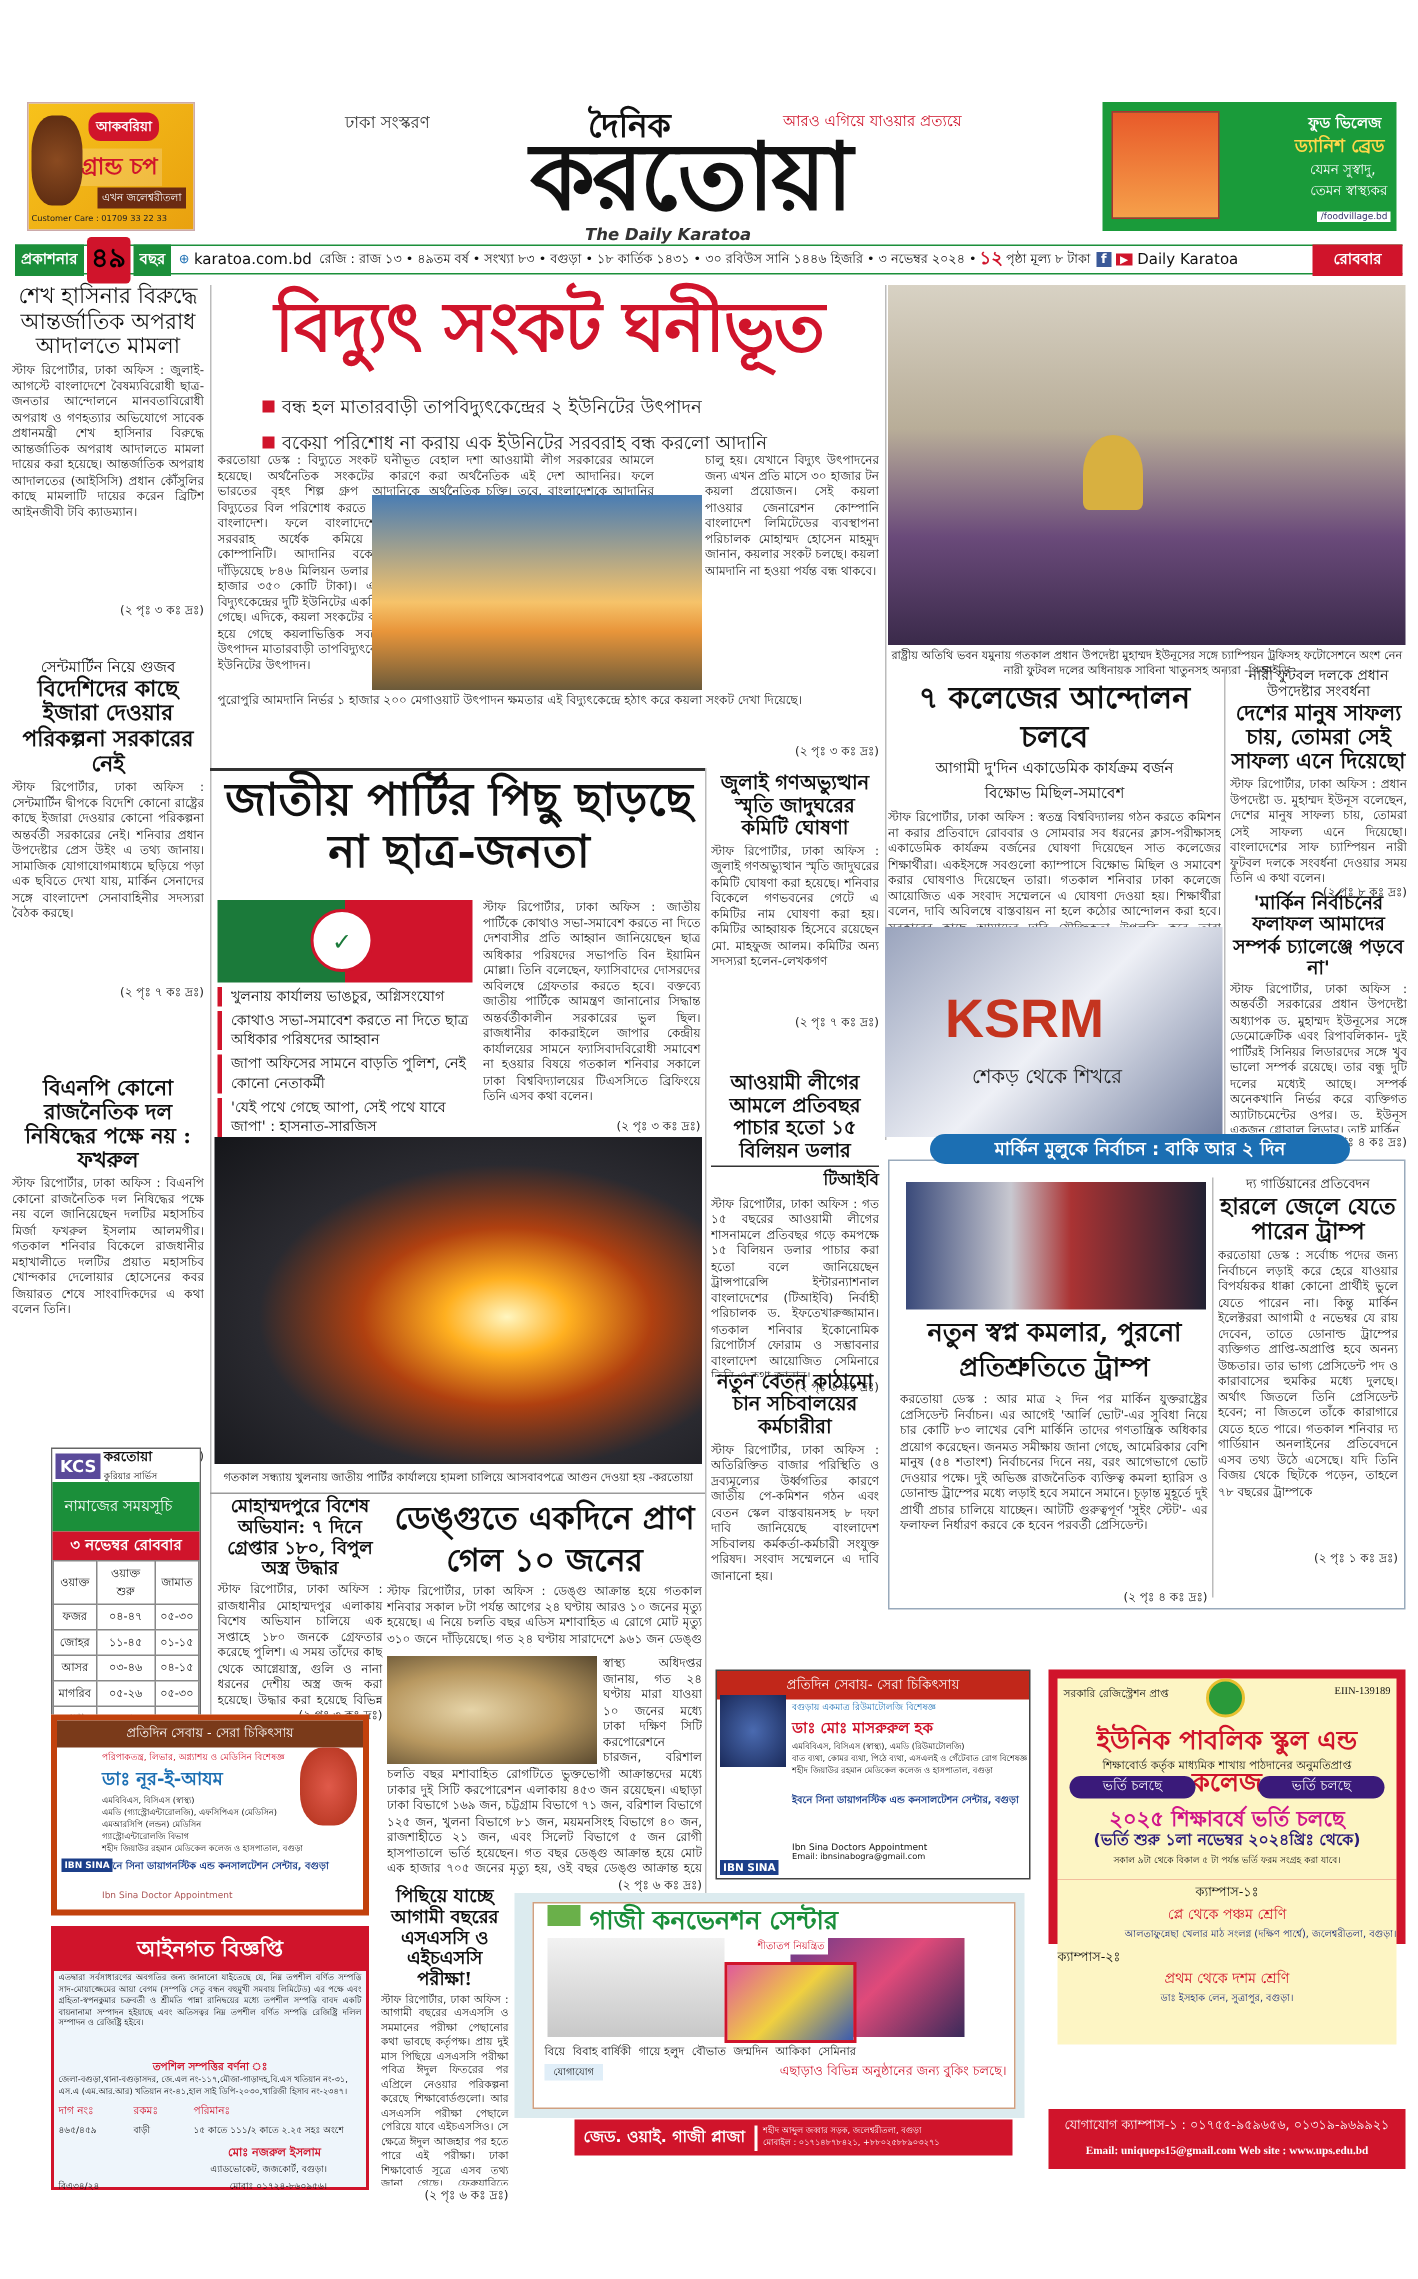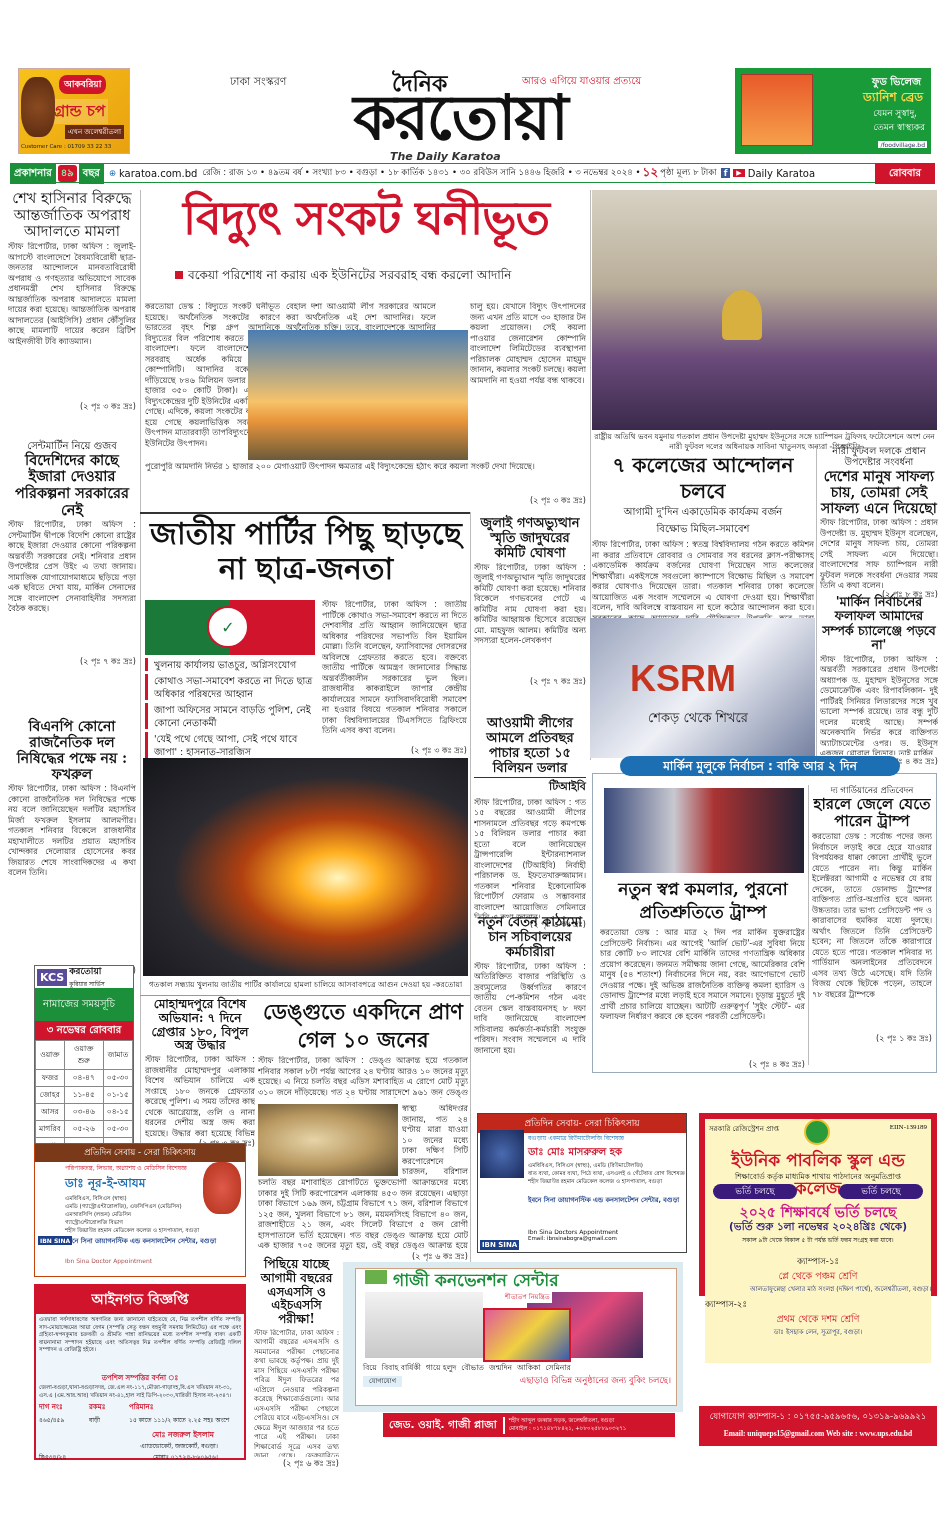--- a/index.html
+++ b/index.html
@@ -11,21 +11,21 @@
 
 .ad-left{left:18px;top:68px;width:112px;height:86px;background:linear-gradient(135deg,#f7c21b,#e9a10f);border:1px solid #caa;overflow:hidden}
 .ad-right{left:735px;top:68px;width:196px;height:86px;background:#1a9b3a;overflow:hidden}
 .mast-sub{left:230px;top:73px;font-size:11px;color:#333}
 .mast-dainik{left:392px;top:66px;font-size:22px;font-weight:bold;font-family:"DejaVu Serif",serif}
 .mast-slogan{left:522px;top:73px;font-size:10px;color:#d0142b}
 .mast-name{left:230px;top:88px;width:460px;height:60px;font-size:62px;line-height:60px;font-weight:900;font-family:"DejaVu Sans",sans-serif;text-align:center;letter-spacing:-2px}
 .mast-en{left:390px;top:150px;font-size:11px;font-style:italic;font-weight:bold;color:#333}
 .infobar{left:10px;top:163px;width:925px;height:20px;border-top:1px solid #1b8f3a;border-bottom:1px solid #1b8f3a;display:flex;align-items:center;font-size:8.5px;white-space:nowrap}
 .infobar .g{background:#1b8f3a;color:#fff;padding:2px 4px;font-weight:bold;font-size:10px}
-.infobar .num{background:#d0142b;color:#86efac;font-weight:bold;font-size:10px;padding:0 3px;border-radius:3px;margin:0 2px}
+.infobar .num{background:#d0142b;color:#000000;font-weight:bold;font-size:18px;padding:0 3px;border-radius:3px;margin:0 2px}
 .infobar .day{margin-left:auto;background:#d0142b;color:#fff;padding:2px 14px;font-weight:bold;font-size:10px}
 .col-rule{background:#bbb;width:1px}
 
 .big-hl{left:145px;top:188px;width:442px;font-size:46px;color:#d0142b;font-family:"DejaVu Serif",serif;font-weight:bold;line-height:60px;text-align:center;letter-spacing:-1px}
 .bullet{font-size:12px;color:#222;white-space:nowrap}
 .bullet .sq{display:inline-block;width:8px;height:8px;background:#d0142b;margin-right:5px}
 .photo{background:linear-gradient(160deg,#8aa 0%,#456 60%,#234 100%)}
 .img-power{background:linear-gradient(180deg,#4a7db3 0%,#f6c36a 55%,#e8953a 70%,#6b5a3a 100%)}
 .img-fire{background:radial-gradient(ellipse at 60% 55%,#fff6c0 0%,#ffb020 15%,#b04010 35%,#2a2a30 60%,#15161a 100%)}
 .img-usa{background:linear-gradient(90deg,#3a4a7a 0%,#c8c8d0 35%,#a33 55%,#223 100%)}
@@ -138,20 +138,21 @@
           <td>০৬-৪০</td>
           <td>০৭-৩০</td>
         </tr>
   </tbody>
     </table>
   <div style="font-size:7.5px;text-align:center;border-top:1px solid #666;padding:2px;font-weight:bold">ঢাকার সময় অনুযায়ী</div>
 </div>
 
 <div class="abs big-hl">বিদ্যুৎ সংকট ঘনীভূত</div>
 <div class="abs" style="left:175px;top:262px">
+  <div class="bullet"><span class="sq"></span><span>বন্ধ হল মাতারবাড়ী তাপবিদ্যুৎকেন্দ্রের ২ ইউনিটের উৎপাদন</span></div>
   <div class="bullet" style="margin-top:4px"><span class="sq"></span><span>বকেয়া পরিশোধ না করায় এক ইউনিটের সরবরাহ বন্ধ করলো আদানি</span></div>
 </div>
 <div class="abs txt" style="left:145px;top:302px;width:135px;height:180px">করতোয়া ডেস্ক : বিদ্যুতে সংকট ঘনীভূত হয়েছে। অর্থনৈতিক সংকটের কারণে ভারতের বৃহৎ শিল্প গ্রুপ আদানিকে বিদ্যুতের বিল পরিশোধ করতে পারছে না বাংলাদেশ। ফলে বাংলাদেশে বিদ্যুৎ সরবরাহ অর্ধেক কমিয়ে দিয়েছে কোম্পানিটি। আদানির বকেয়া বিল দাঁড়িয়েছে ৮৪৬ মিলিয়ন ডলার (প্রায় ১০ হাজার ৩৫০ কোটি টাকা)। এ অবস্থায় বিদ্যুৎকেন্দ্রের দুটি ইউনিটের একটি বন্ধ হয়ে গেছে। এদিকে, কয়লা সংকটের কারণে বন্ধ হয়ে গেছে কয়লাভিত্তিক সবচেয়ে বড় উৎপাদন মাতারবাড়ী তাপবিদ্যুৎকেন্দ্রের দুটি ইউনিটের উৎপাদন।</div>
 <div class="abs img-power" style="left:248px;top:330px;width:220px;height:130px"></div>
 <div class="abs txt" style="left:286px;top:302px;width:150px;height:28px">বেহাল দশা আওয়ামী লীগ সরকারের আমলে করা অর্থনৈতিক এই দেশ আদানির। ফলে অর্থনৈতিক চুক্তি। তবে, বাংলাদেশকে আদানির কাছে বিদ্যুৎ বিক্রির পর রপ্তানির কথা জানিয়েছে আদানি।</div>
 <div class="abs txt" style="left:470px;top:302px;width:116px;height:170px">চালু হয়। যেখানে বিদ্যুৎ উৎপাদনের জন্য এখন প্রতি মাসে ৩০ হাজার টন কয়লা প্রয়োজন। সেই কয়লা পাওয়ার জেনারেশন কোম্পানি বাংলাদেশ লিমিটেডের ব্যবস্থাপনা পরিচালক মোহাম্মদ হোসেন মাহমুদ জানান, কয়লার সংকট চলছে। কয়লা আমদানি না হওয়া পর্যন্ত বন্ধ থাকবে।</div>
 <div class="abs txt" style="left:145px;top:462px;width:440px;height:42px">পুরোপুরি আমদানি নির্ভর ১ হাজার ২০০ মেগাওয়াট উৎপাদন ক্ষমতার এই বিদ্যুৎকেন্দ্রে হঠাৎ করে কয়লা সংকট দেখা দিয়েছে।</div>
 <div class="abs more" style="left:470px;top:494px;width:116px">(২ পৃঃ ৩ কঃ দ্রঃ)</div>
 
 <div class="abs" style="left:140px;top:512px;width:330px;height:2px;background:#333"></div>
@@ -243,21 +244,21 @@
 </div>
 <div class="abs" style="left:258px;top:998px;width:210px">
   <div class="hl" style="font-size:21px;line-height:28px">ডেঙ্গুতে একদিনে প্রাণ গেল ১০ জনের</div>
   <div class="txt" style="height:42px;margin-top:2px">স্টাফ রিপোর্টার, ঢাকা অফিস : ডেঙ্গু আক্রান্ত হয়ে গতকাল শনিবার সকাল ৮টা পর্যন্ত আগের ২৪ ঘণ্টায় আরও ১০ জনের মৃত্যু হয়েছে। এ নিয়ে চলতি বছর এডিস মশাবাহিত এ রোগে মোট মৃত্যু ৩১০ জনে দাঁড়িয়েছে। গত ২৪ ঘণ্টায় সারাদেশে ৯৬১ জন ডেঙ্গু আক্রান্ত হয়ে হাসপাতালে ভর্তি হয়েছেন। শনিবার স্বাস্থ্য অধিদপ্তরের সংবাদ বিজ্ঞপ্তিতে এ তথ্য জানানো হয়।</div>
 </div>
 <div class="abs img-mosq" style="left:258px;top:1104px;width:140px;height:72px"></div>
 <div class="abs txt" style="left:402px;top:1104px;width:66px;height:72px">স্বাস্থ্য অধিদপ্তর জানায়, গত ২৪ ঘণ্টায় মারা যাওয়া ১০ জনের মধ্যে ঢাকা দক্ষিণ সিটি করপোরেশনে চারজন, বরিশাল বিভাগে তিনজন, খুলনা বিভাগে একজন ও ময়মনসিংহ বিভাগে একজন রয়েছেন।</div>
 <div class="abs txt" style="left:258px;top:1178px;width:210px;height:72px">চলতি বছর মশাবাহিত রোগটিতে ভুক্তভোগী আক্রান্তদের মধ্যে ঢাকার দুই সিটি করপোরেশন এলাকায় ৪৫৩ জন রয়েছেন। এছাড়া ঢাকা বিভাগে ১৬৯ জন, চট্টগ্রাম বিভাগে ৭১ জন, বরিশাল বিভাগে ১২৫ জন, খুলনা বিভাগে ৮১ জন, ময়মনসিংহ বিভাগে ৪০ জন, রাজশাহীতে ২১ জন, এবং সিলেট বিভাগে ৫ জন রোগী হাসপাতালে ভর্তি হয়েছেন। গত বছর ডেঙ্গু আক্রান্ত হয়ে মোট এক হাজার ৭০৫ জনের মৃত্যু হয়, ওই বছর ডেঙ্গু আক্রান্ত হয়ে হাসপাতালে ভর্তি হন ৩ লাখ ২১ হাজার ১৭৯ জন। বিশেষজ্ঞ চিকিৎসক অধ্যাপক ড. আতিকুর রহমান জানান, ডেঙ্গু এখন সিজনাল নেই, সারা বছরই হচ্ছে। বৃষ্টি শুরু হলে</div>
 <div class="abs more" style="left:258px;top:1250px;width:210px">(২ পৃঃ ৬ কঃ দ্রঃ)</div>
 
-<div class="abs" style="left:34px;top:1143px;width:212px;height:134px;border:1px solid #c2410c;background:#fff">
+<div class="abs" style="left:34px;top:1143px;width:212px;height:134px;border:4px solid #c2410c;background:#fff">
   <div style="background:#7a3a1a;color:#fff;font-size:8.5px;text-align:center;padding:2px">প্রতিদিন সেবায় - সেরা চিকিৎসায়</div>
   <div style="font-size:6px;color:#d0142b;padding:1px 30px 0">পরিপাকতন্ত্র, লিভার, অগ্ন্যাশয় ও মেডিসিন বিশেষজ্ঞ</div>
   <div style="font-size:12px;color:#1c6fb3;font-weight:bold;padding-left:30px">ডাঃ নূর-ই-আযম</div>
   <div style="font-size:5.5px;line-height:8px;padding-left:30px">
     <div>এমবিবিএস, বিসিএস (স্বাস্থ্য)</div>
       <div>এমডি (গ্যাস্ট্রোএন্টারোলজি), এফসিপিএস (মেডিসিন)</div>
       <div>এমআরসিপি (লন্ডন) মেডিসিন</div>
       <div>গ্যাস্ট্রোএন্টারোলজি বিভাগ</div>
       <div>শহীদ জিয়াউর রহমান মেডিকেল কলেজ ও হাসপাতাল, বগুড়া</div>
   </div>
@@ -265,21 +266,21 @@
   <div style="font-size:6px;color:#a55;padding-left:30px;margin-top:10px">Ibn Sina Doctor Appointment</div>
   <div style="position:absolute;right:4px;top:18px;width:38px;height:52px;background:radial-gradient(#e05a4a,#b0301a);border-radius:40%"></div>
   <div style="position:absolute;left:3px;top:92px;font-size:6px;font-weight:bold;color:#fff;background:#1c3f8a;padding:1px 2px">IBN SINA</div>
 </div>
 
 <div class="abs" style="left:34px;top:1284px;width:212px;height:176px;border:2px solid #d0142b;background:#eef5fb">
   <div style="background:#d0142b;color:#fff;font-size:14px;text-align:center;font-weight:bold;padding:2px">আইনগত বিজ্ঞপ্তি</div>
   <div style="font-size:5.5px;line-height:7.5px;padding:2px 3px;text-align:justify;height:58px;overflow:hidden">এতদ্বারা সর্বসাধারণের অবগতির জন্য জানানো যাইতেছে যে, নিম্ন তপশীল বর্ণিত সম্পত্তি সাদ-মোয়াজ্জেমের আয়া বেগম (সম্পত্তি সেতু বন্ধন বহুমুখী সমবায় লিমিটেড) এর পক্ষে এবং গ্রহিতা-স্বপনকুমার চক্রবর্তী ও শ্রীমতি পান্না রানিদ্বয়ের মধ্যে তপশীল সম্পত্তি বাবদ একটি বায়নানামা সম্পাদন হইয়াছে এবং অতিসত্বর নিম্ন তপশীল বর্ণিত সম্পত্তি রেজিষ্ট্রি দলিল সম্পাদন ও রেজিষ্ট্রি হইবে।</div>
   <div style="font-size:7px;color:#d0142b;text-align:center;font-weight:bold">তপশিল সম্পত্তির বর্ণনা ঃ</div>
   <div style="font-size:5.5px;line-height:7.5px;padding:0 3px">জেলা-বগুড়া,থানা-বগুড়াসদর, জে.এল নং-১১৭,মৌজা-গাড়াদহ,বি.এস খতিয়ান নং-৩১, এস.এ (এম.আর.আর) খতিয়ান নং-৪১,হাল সাই ডিপি-২০৩০,খারিজী হিসাব নং-২৩৪৭।</div>
-  <div style="display:flex;font-size:7px;color:#d0142b;font-weight:bold;padding:2px 3px">
+  <div style="display:flex;font-size:7px;color:#d0142b;font-weight:normal;padding:2px 3px">
     <span style="width:50px">দাগ নংঃ</span>
       <span style="width:40px">রকমঃ</span>
       <span>পরিমানঃ</span>
   </div>
   <div style="display:flex;font-size:6px;padding:0 3px">
     <span style="width:50px">৪৬৫/৪৫৯</span>
       <span style="width:40px">বাড়ী</span>
       <span>১৫ কাতে ১১১/২ কাতে ২.২৫ সহঃ অংশে</span>
   </div>
   <div style="font-size:7.5px;color:#d0142b;font-weight:bold;text-align:right;padding-right:30px;margin-top:3px">মোঃ নজরুল ইসলাম</div>

